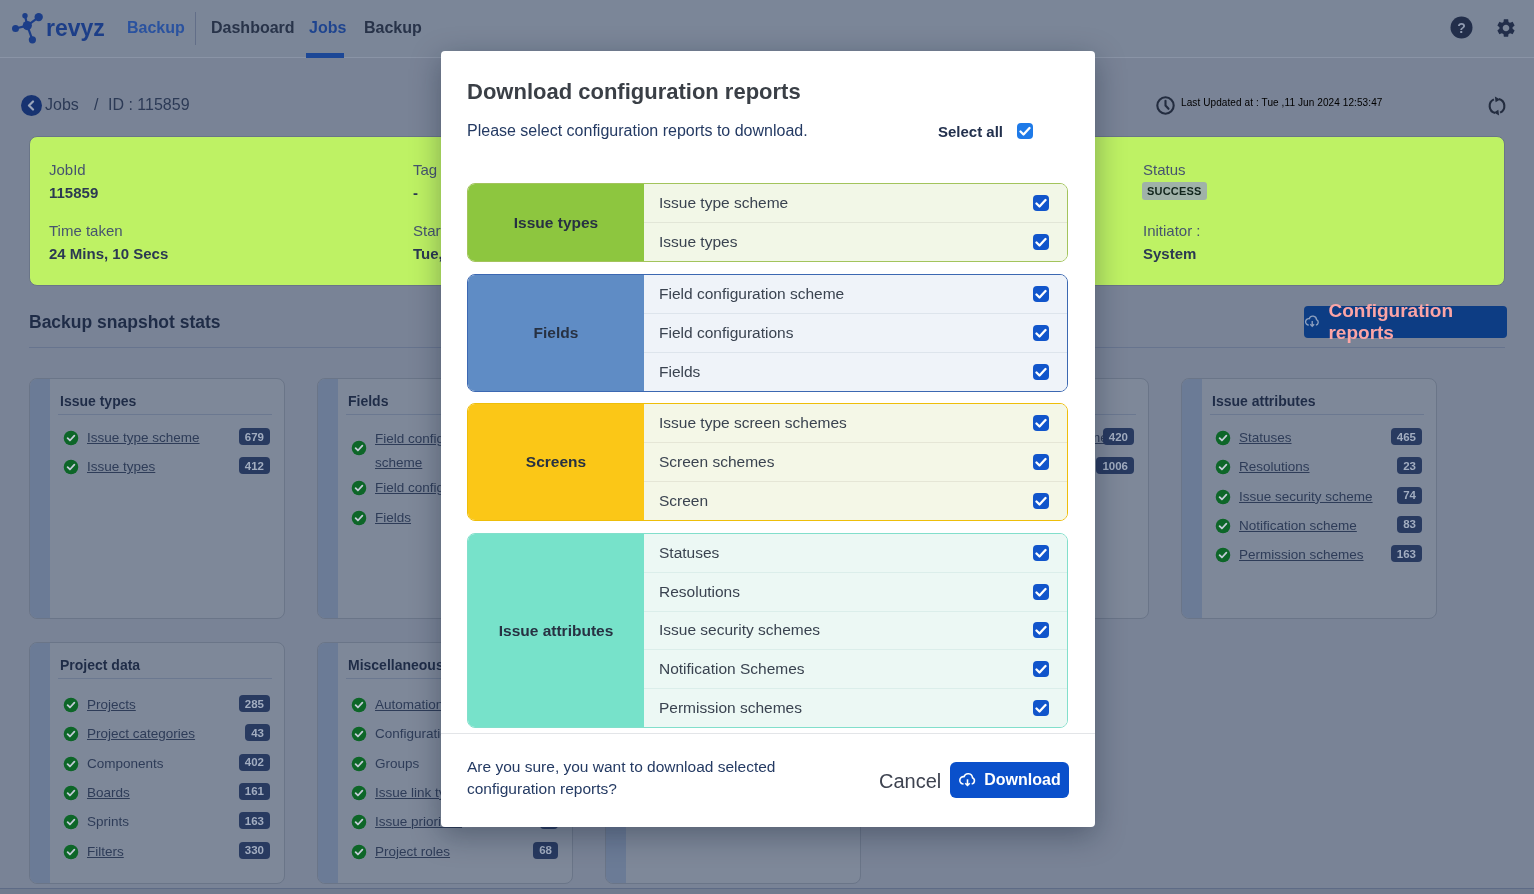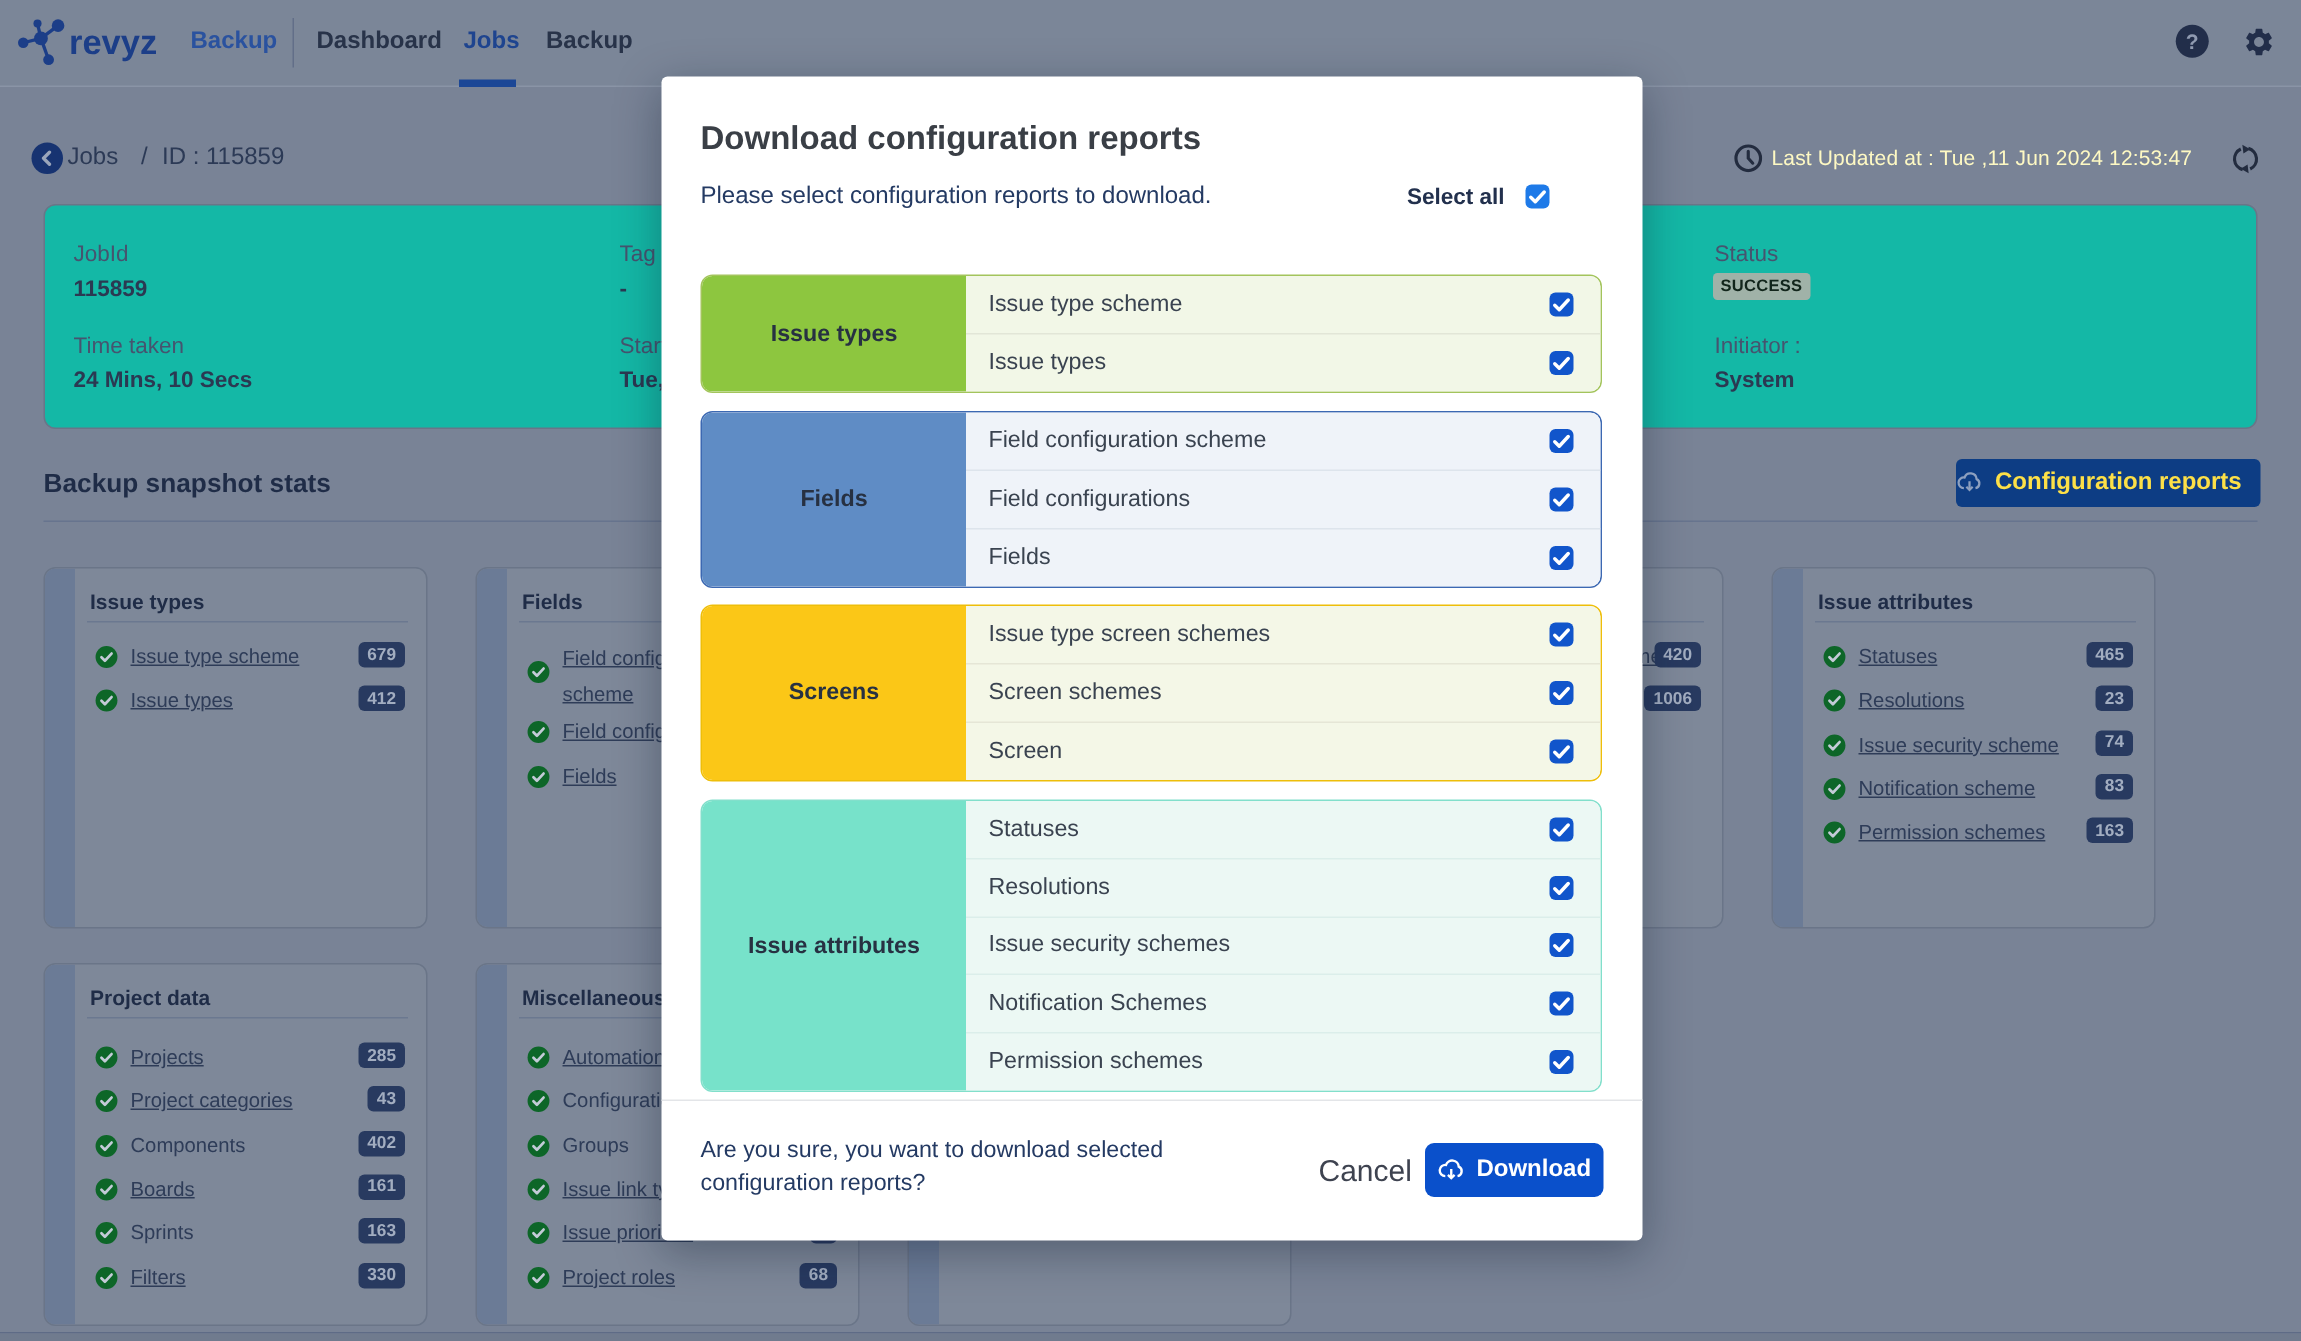--- a/index.html
+++ b/index.html
@@ -14,31 +14,31 @@
 .nav-div { position:absolute; left:195px; top:12px; width:1px; height:33px; background:#626e88; }
 .nav-item { position:absolute; top:19px; font-size:16px; font-weight:bold; color:#283349; }
 .nav-jobs { color:#1e448f; }
 .nav-underline { position:absolute; left:306px; top:53px; width:38px; height:5px; background:#1c4796; }
 
 
 .bc-circle { position:absolute; left:21px; top:95px; width:21px; height:21px; border-radius:50%; background:#173371; }
 .bc-jobs { position:absolute; left:45px; top:96px; font-size:16px; color:#2c3a56; }
 .bc-slash { position:absolute; left:94px; top:96px; font-size:16px; color:#2c3a56; }
 .bc-id { position:absolute; left:108px; top:96px; font-size:16px; color:#2c3a56; }
-.lu-text { position:absolute; left:1181px; top:97px; font-size:14px; letter-spacing:0.1px; color:#fef9c3; }
-
-
-.jobcard { position:absolute; left:29px; top:136px; width:1476px; height:150px; background:#14b8a6; border:1px solid #6a7588; border-radius:8px; }
+.lu-text { position:absolute; left:1181px; top:97px; font-size:10px; letter-spacing:0.1px; color:#000000; }
+
+
+.jobcard { position:absolute; left:29px; top:136px; width:1476px; height:150px; background:#bef264; border:1px solid #6a7588; border-radius:8px; }
 .jc-label { position:absolute; font-size:15px; color:#46546f; }
 .jc-value { position:absolute; font-size:15px; font-weight:bold; color:#2b3952; }
 .succ-badge { position:absolute; left:1112px; top:45px; background:#a0b2a8; color:#11251b; font-size:11px; font-weight:bold; padding:3px 5px; border-radius:3px; letter-spacing:0.2px; }
 
 
 .h2row { position:absolute; left:29px; top:312px; font-size:17.5px; font-weight:bold; color:#1f2c47; }
-.cfg-btn { position:absolute; left:1304px; top:306px; width:203px; height:32px; background:#0d3d84; border-radius:4px; color:#fde047; font-size:16px; font-weight:bold; display:flex; align-items:center; justify-content:flex-start; gap:8px; }
+.cfg-btn { position:absolute; left:1304px; top:306px; width:203px; height:32px; background:#0d3d84; border-radius:4px; color:#fca5a5; font-size:19px; font-weight:bold; display:flex; align-items:center; justify-content:space-between; gap:8px; }
 .hdiv { position:absolute; left:29px; top:347px; width:1476px; height:1px; background:#67748e; }
 
 
 .card { position:absolute; width:256px; background:#7e8899; border:1px solid #6a7588; border-radius:8px; overflow:hidden; }
 .card .stripe { position:absolute; left:0; top:0; bottom:0; width:20px; background:#6b7b96; }
 .card .ctitle { position:absolute; left:30px; top:14px; font-size:14px; font-weight:bold; color:#1f2c47; }
 .card .cdiv { position:absolute; left:28px; right:12px; top:35px; height:1px; background:#6b7890; }
 .item { position:absolute; left:0; right:0; height:29px; }
 .item .ic { position:absolute; left:33px; top:4px; }
 .item .txt { position:absolute; left:57px; top:4px; font-size:13.5px; line-height:16px; color:#2e3c58; }

